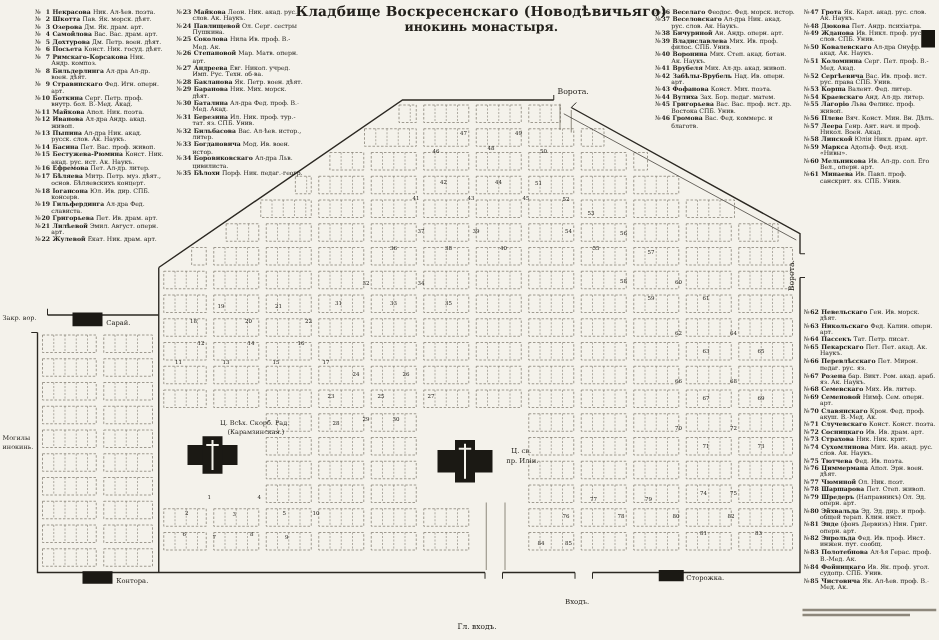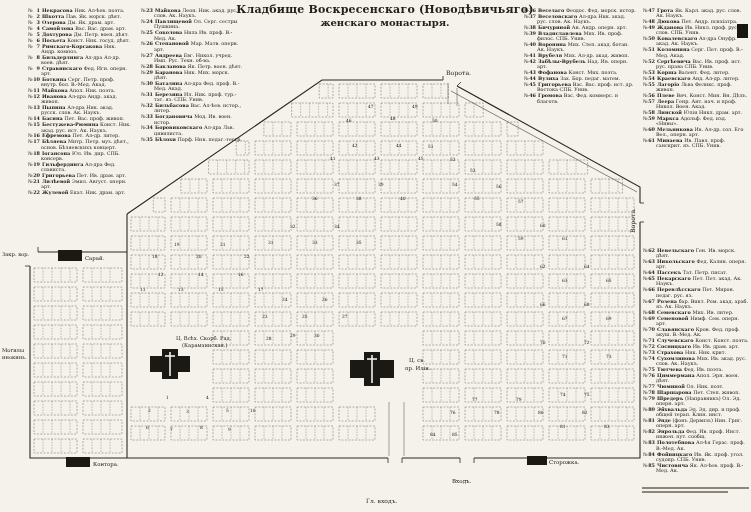--- a/index.html
+++ b/index.html
@@ -29,21 +29,21 @@
   .imp-line.short{width:86px;}
   .artifact{position:absolute;left:737px;top:24px;width:11px;height:14px;background:#17150f;}
 </style>
 </head>
 <body>
 
 <div id="page">
 
   <div class="title">
     <div class="t1">Кладбище Воскресенскаго (Новодѣвичьяго)</div>
-    <div class="t2">женскаго монастыря.</div>
+    <div class="t2">инокинь монастыря.</div>
   </div>
 
   <svg id="map" width="751" height="512" viewBox="0 0 751 512" style="position:absolute;left:0;top:0;">
       <g>
         <rect x="319.2" y="84" width="13.8" height="14" fill="none" stroke="#6b6558" stroke-width="0.5" stroke-dasharray="2 1.4"></rect>
         <line x1="328.2" y1="84" x2="328.2" y2="98" stroke="#6b6558" stroke-width="0.4" stroke-dasharray="1.6 1.2"></line>
         <rect x="339.0" y="84" width="36.0" height="14" fill="none" stroke="#6b6558" stroke-width="0.5" stroke-dasharray="2 1.4"></rect>
         <line x1="348.0" y1="84" x2="348.0" y2="98" stroke="#6b6558" stroke-width="0.4" stroke-dasharray="1.6 1.2"></line>
         <line x1="357.0" y1="84" x2="357.0" y2="98" stroke="#6b6558" stroke-width="0.4" stroke-dasharray="1.6 1.2"></line>
         <line x1="366.0" y1="84" x2="366.0" y2="98" stroke="#6b6558" stroke-width="0.4" stroke-dasharray="1.6 1.2"></line>

